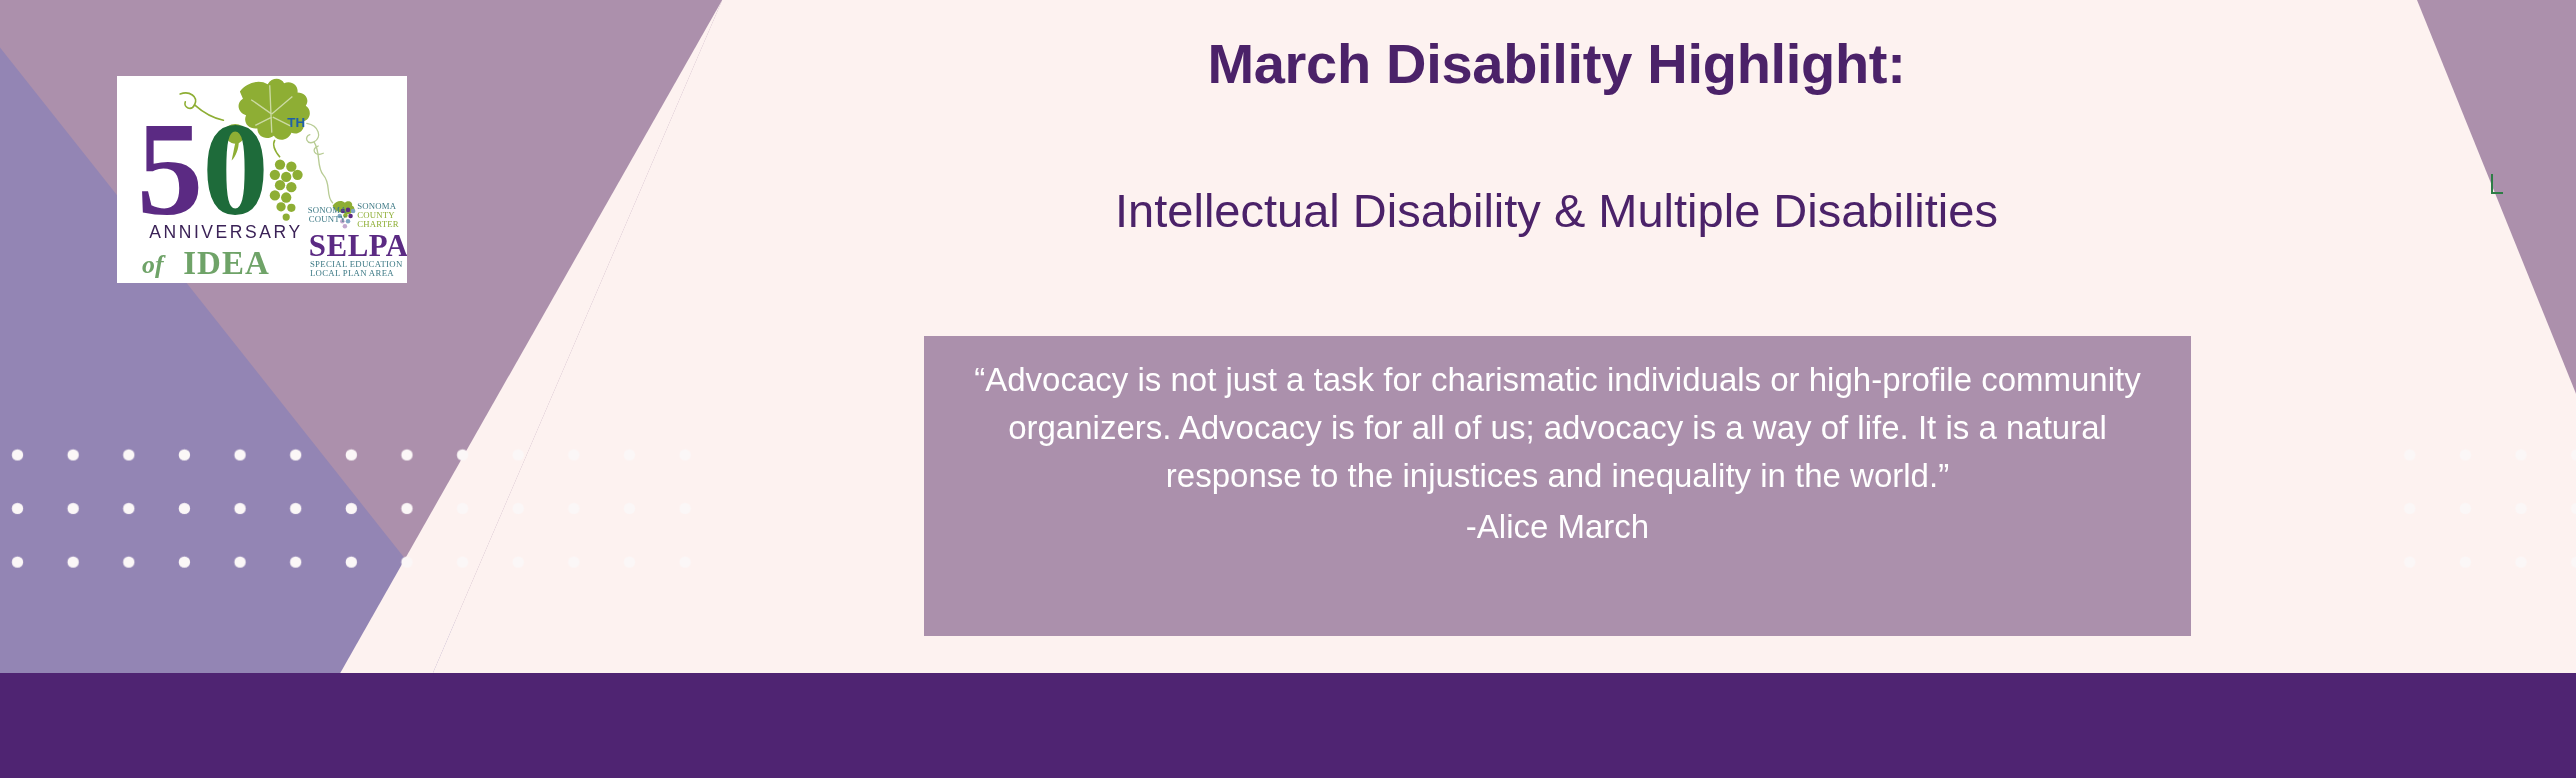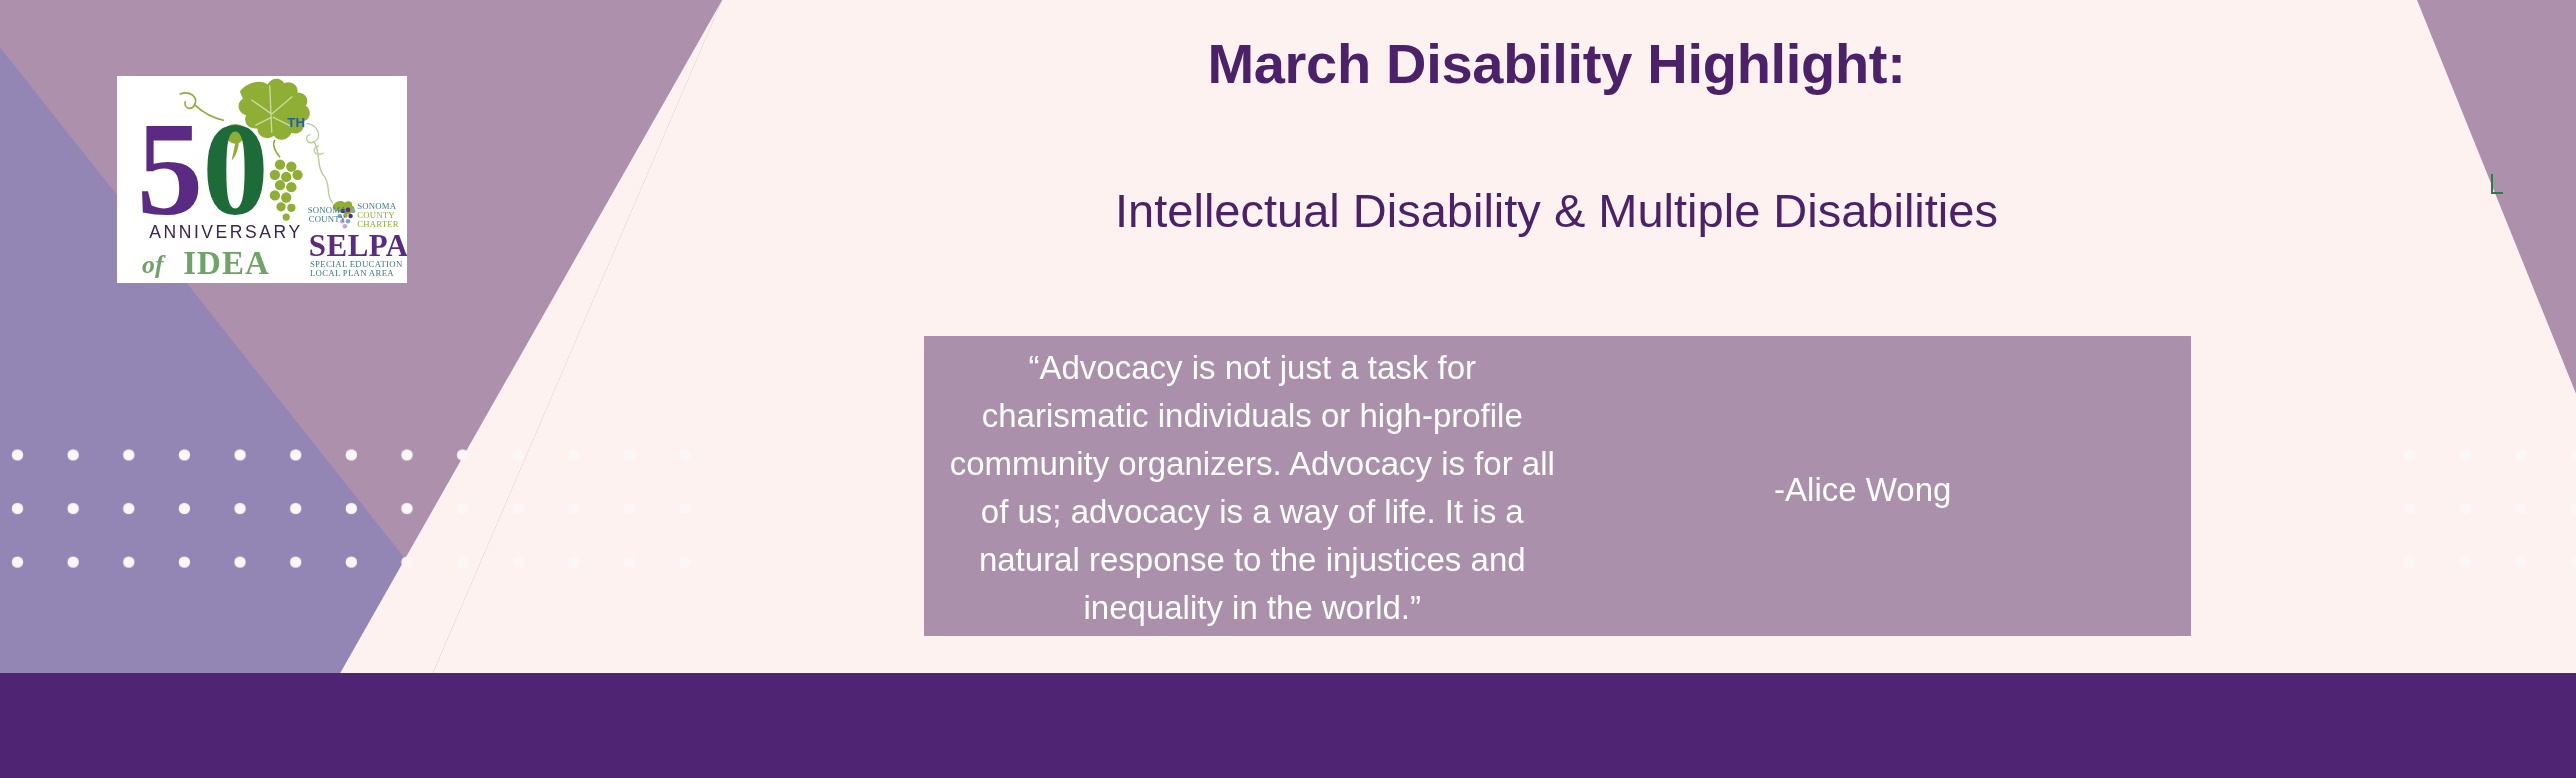--- a/index.html
+++ b/index.html
@@ -78,21 +78,21 @@
   #quote-card {
     position: absolute;
     left: 924px;
     top: 336px;
     width: 1267px;
     height: 300px;
     background: #AB90AC;
     box-sizing: border-box;
     padding: 19.6px 23px 15.5px 23px;
     display: flex;
-    flex-direction: row;
+    flex-direction: column;
     justify-content: flex-start;
     align-items: center;
   }
   #quote-text {
     color: #FFFFFF;
     font-size: 33px;
     line-height: 1.46;
     text-align: center;
     width: 100%;
   }
@@ -240,19 +240,19 @@
       </g>
     </svg>
   </div>
 
   <div id="headline">March Disability Highlight:</div>
 
   <div id="subhead">Intellectual Disability &amp; Multiple Disabilities</div>
 
   <div id="quote-card">
     <div id="quote-text">“Advocacy is not just a task for charismatic individuals or high-profile community organizers. Advocacy is for all of us; advocacy is a way of life. It is a natural response to the injustices and inequality in the world.”</div>
-    <div id="quote-attribution">-Alice Wong</div>
+    <div id="quote-attribution">-Alice March</div>
   </div>
 
   <div id="footer-bar"></div>
 
 </div>
 
 
 </body></html>

